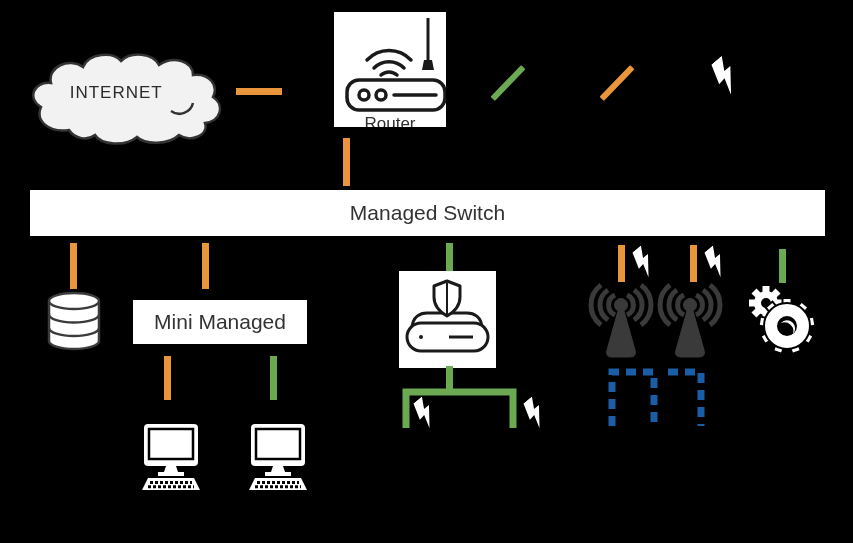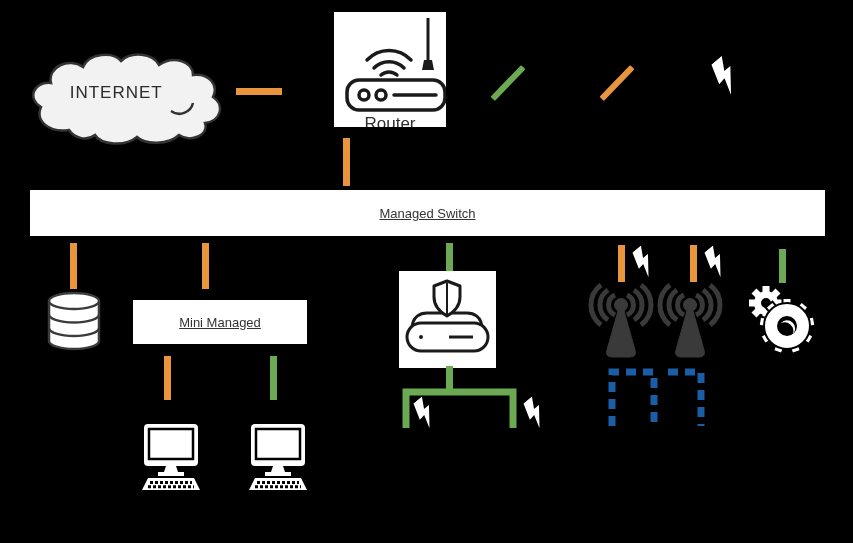--- a/index.html
+++ b/index.html
@@ -1,20 +1,20 @@
 <!DOCTYPE html>
 <html style="--background: #000000; --orange: #E8953C; --green: #6BA953; --blue: #1B5EA8; --ap-gray: #3A3A3A; --cloud-fill: #F2F2F2; --node-bg: #FFFFFF; --label-text: #333333;"><head>
 <meta charset="utf-8">
 <style>
   html,body { margin:0; padding:0; }
   body { font-family: "Liberation Sans", sans-serif; background:#000; }
   .stage { position:relative; width:853px; height:543px; background:var(--background,#000); overflow:hidden;border-radius:23px; }
   .abs { position:absolute; }
   .node-box { position:absolute; background:var(--node-bg,#fff); display:flex; align-items:center; justify-content:center; }
-  .node-label { color:var(--label-text,#333); font-size:13px;text-decoration:underline; }
+  .node-label { color:var(--label-text,#333); font-size:21px; }
   .link { position:absolute; }
   .link.orange { background:var(--orange); }
   .link.green  { background:var(--green); }
   .legend-line { position:absolute; width:44px; height:6px; transform:rotate(-46deg); border-radius:1px; }
   .bolt { position:absolute; transform:rotate(-40deg); }
   .router-box { overflow:hidden; }
   .router-label { position:absolute; bottom:-7px; left:0; width:100%; text-align:center; color:#2e2e2e; font-size:17px; }
   .cloud-label { position:absolute; left:0; top:38px; width:86%; text-align:center; color:#2b2b2b;
                  font-size:17px; letter-spacing:1px; }
 </style>

